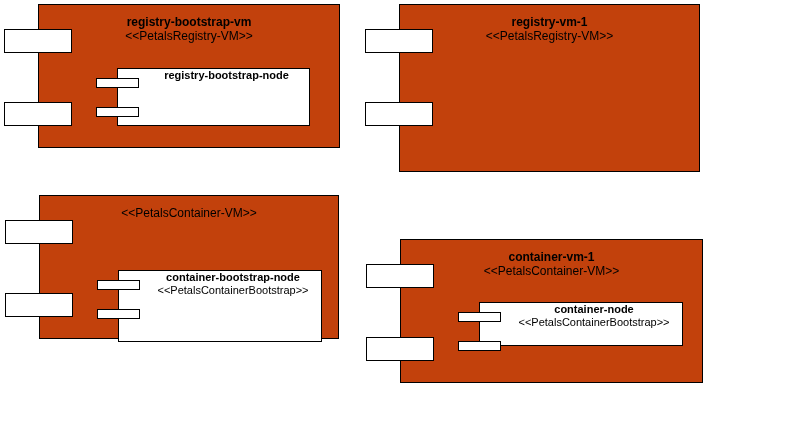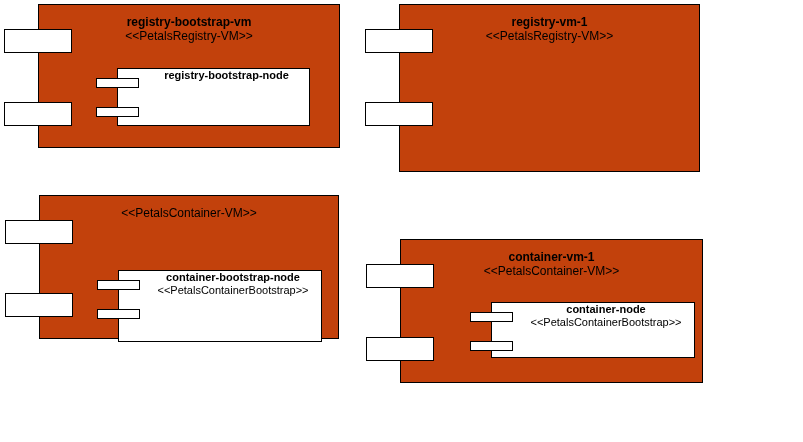--- a/index.html
+++ b/index.html
@@ -51,21 +51,21 @@
 
   
   .inner {
     position: absolute;
     border: 1px solid #000000;
     background: #ffffff;
   }
   .n0 .inner { left: 78px; top: 63px; width: 193px; height: 58px; }
   .n1 .inner { left: 79px; top: 63px; width: 193px; height: 58px; }
   .n2 .inner { left: 78px; top: 62px; width: 204px; height: 72px; margin-top: 12px; }
-  .n3 .inner { left: 90px; top: 62px; width: 204px; height: 56px; }
+  .n3 .inner { left: 78px; top: 62px; width: 204px; height: 44px; }
 
   .inner-title {
     height: 100%;
     display: flex;
     flex-direction: column;
     justify-content: flex-start;
     align-items: center;
     text-align: center;
     font-size: 11px;
     line-height: 13px;

